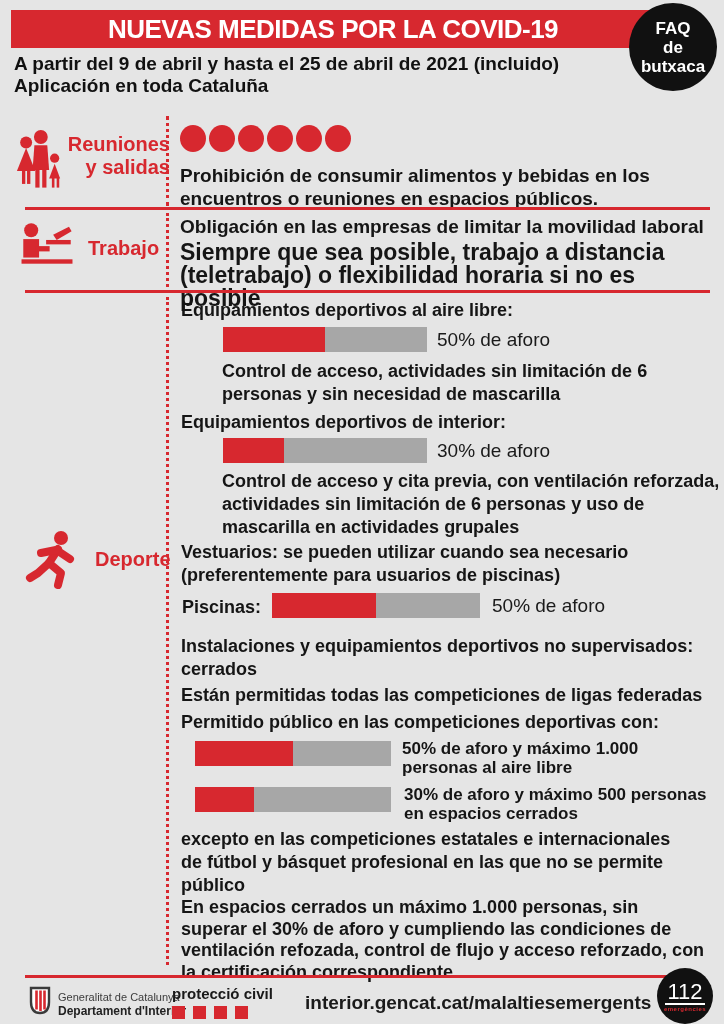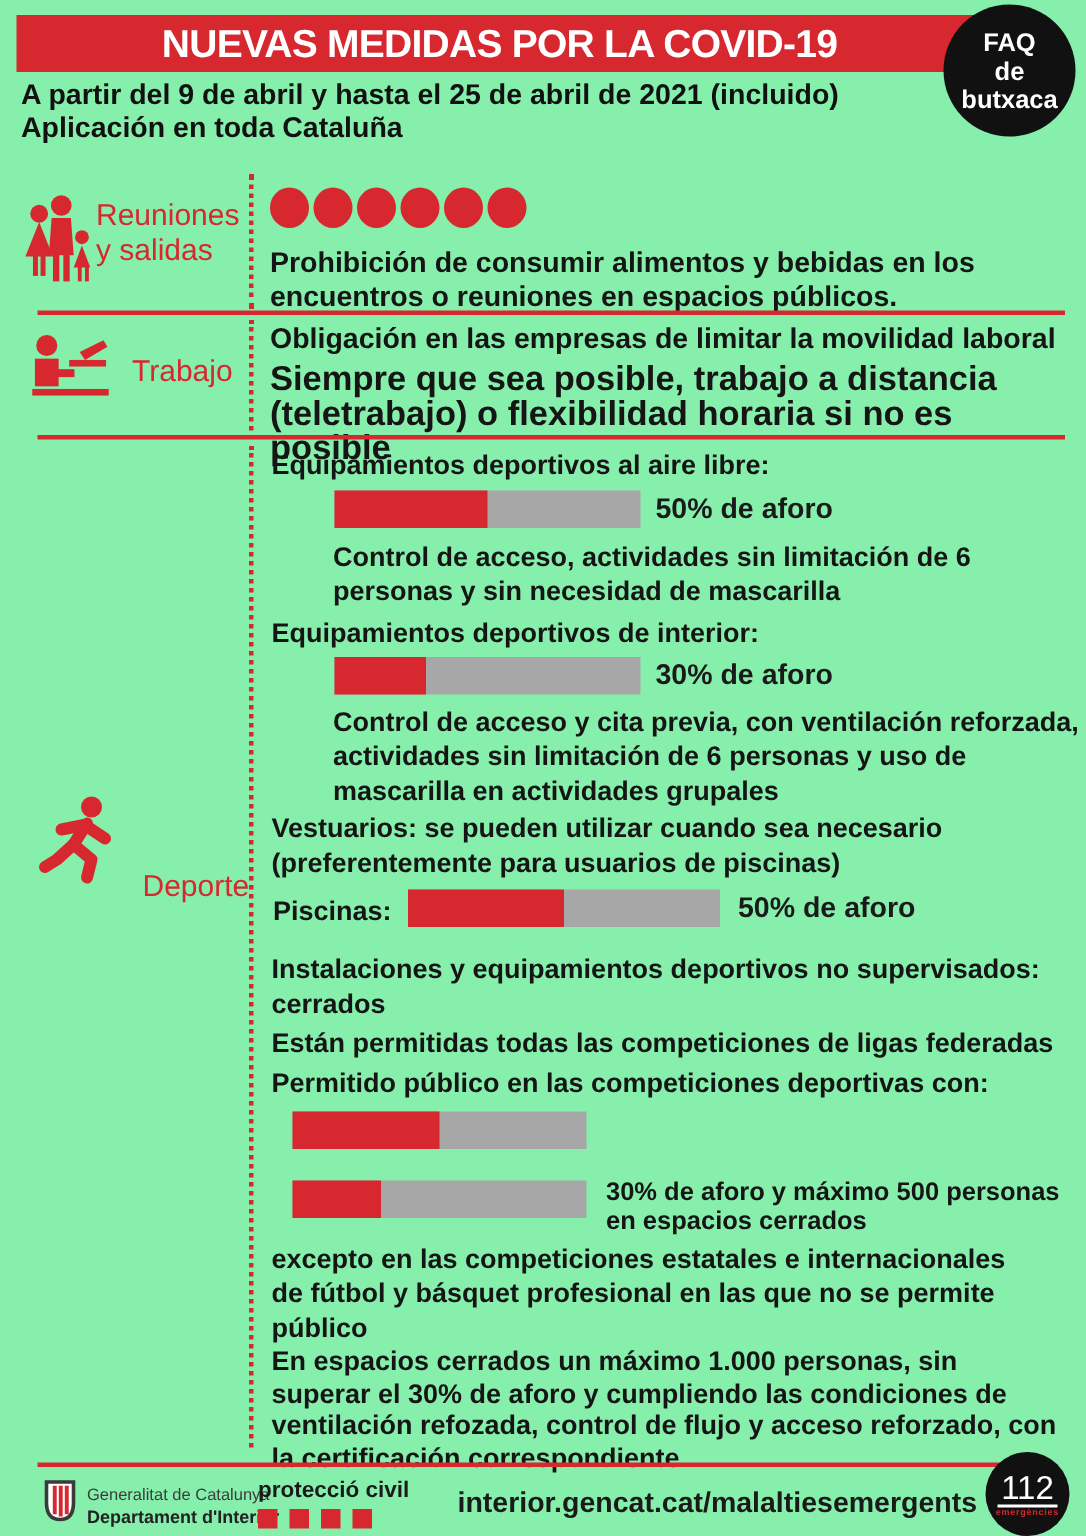--- a/index.html
+++ b/index.html
@@ -1,44 +1,44 @@
 <!DOCTYPE html>
 <html><head>
 <meta charset="utf-8">
 <style>
   html,body{margin:0;padding:0;background:#ffffff;}
   .page{
-    position:relative;width:724px;height:1024px;background:#86efac;
+    position:relative;width:724px;height:1024px;background:#e5e5e5;
     font-family:"Liberation Sans","DejaVu Sans",sans-serif;
     color:#1a1a1a;overflow:hidden;
   }
   .abs{position:absolute;}
   
   .red-bar{left:11px;top:10px;width:644px;height:38px;background:#d7282f;
     display:flex;align-items:center;justify-content:center;}
   .red-bar .title{color:#ffffff;font-size:26px;font-weight:700;letter-spacing:-0.5px;white-space:nowrap;}
   .faq-badge{left:629px;top:3px;width:88px;height:88px;border-radius:50%;background:#111111;
     display:flex;flex-direction:column;align-items:center;justify-content:center;z-index:5;}
   .faq-badge span{color:#ffffff;font-size:17px;font-weight:700;line-height:19px;}
   .subtitle{left:14px;top:53px;font-size:19px;line-height:22px;font-weight:700;color:#111;}
   
   .hline{height:3px;background:#d7282f;}
   .vdots{border-left:3px dotted #d7282f;width:0;}
   
-  .sec-label{color:#d7282f;font-size:20px;line-height:23px;font-weight:400;}
+  .sec-label{color:#d7282f;font-size:20px;line-height:23px;font-weight:700;text-align:right;}
   
   .txt{font-size:18px;line-height:23px;font-weight:700;color:#151515;}
   .txt-sm{font-size:17px;line-height:19px;font-weight:700;color:#151515;}
   
   .dots{display:flex;gap:3px;}
   .dots .dot{width:26px;height:27px;border-radius:50%;background:#d7282f;}
   
   .bar{background:#a7a7a7;height:25px;}
   .bar .fill{background:#d7282f;height:100%;}
-  .bar-label{font-size:19px;font-weight:700;white-space:nowrap;}
+  .bar-label{font-size:19px;font-weight:400;white-space:nowrap;}
   
   .gencat-text1{font-size:11px;line-height:14px;color:#3c3c3c;font-weight:400;}
   .gencat-text2{font-size:12px;line-height:14px;color:#222;font-weight:700;}
   .proteccio{font-size:15px;font-weight:700;color:#1a1a1a;}
   .squares{display:flex;gap:8px;margin-top:4px;}
   .squares .sq{width:13px;height:13px;background:#d7282f;}
   .url{font-size:19px;font-weight:700;color:#1a1a1a;white-space:nowrap;}
   .badge-112{left:657px;top:968px;width:56px;height:56px;border-radius:50%;background:#111;
     display:flex;flex-direction:column;align-items:center;justify-content:center;z-index:5;}
   .badge-112 .n{color:#fff;font-size:22px;font-weight:400;line-height:22px;border-bottom:2px solid #fff;padding:0 2px;}
@@ -111,21 +111,21 @@
   <svg class="abs icon" style="left:24px;top:530px;" width="56" height="60" viewBox="0 0 56 60">
     <circle cx="37" cy="8" r="7" fill="#d7282f"></circle>
     <g fill="none" stroke="#d7282f" stroke-width="8" stroke-linecap="round" stroke-linejoin="round">
       <path d="M34 19 L25 33"></path>
       <path d="M34 21 L46 29"></path>
       <path d="M32 20 L17 23"></path>
       <path d="M25 33 L37 43 L34 55"></path>
       <path d="M25 33 L14 43 L6 48"></path>
     </g>
   </svg>
-  <div class="abs sec-label" style="left:95px;top:548px;margin-top:32px;">Deporte</div>
+  <div class="abs sec-label" style="left:95px;top:548px;">Deporte</div>
 
   <div class="abs txt" style="left:181px;top:299px;width:540px;">Equipamientos deportivos al aire libre:</div>
   <div class="abs bar" style="left:223px;top:327px;width:204px;">
     <div class="fill" style="width: 50%;"></div>
   </div>
   <div class="abs bar-label" style="left:437px;top:329px;">50% de aforo</div>
   <div class="abs txt" style="left:222px;top:360px;width:452px;">Control de acceso, actividades sin limitación de 6 personas y sin necesidad de mascarilla</div>
 
   <div class="abs txt" style="left:181px;top:411px;width:540px;">Equipamientos deportivos  de interior:</div>
   <div class="abs bar" style="left:223px;top:438px;width:204px;">
@@ -141,20 +141,24 @@
     <div class="fill" style="width: 50%;"></div>
   </div>
   <div class="abs bar-label" style="left:492px;top:595px;">50% de aforo</div>
 
   <div class="abs txt" style="left:181px;top:635px;width:525px;">Instalaciones y equipamientos deportivos no supervisados: cerrados</div>
   <div class="abs txt" style="left:181px;top:684px;width:545px;">Están permitidas todas las competiciones de ligas federadas</div>
   <div class="abs txt" style="left:181px;top:711px;width:545px;">Permitido público en las competiciones deportivas con:</div>
 
   <div class="abs bar" style="left:195px;top:741px;width:196px;">
     <div class="fill" style="width: 50%;"></div>
+  </div>
+  <div class="abs txt-sm" style="left:402px;top:739px;width:300px;">
+    <div>50% de aforo y máximo 1.000</div>
+    <div>personas al aire libre</div>
   </div>
 
   <div class="abs bar" style="left:195px;top:787px;width:196px;">
     <div class="fill" style="width: 30%;"></div>
   </div>
   <div class="abs txt-sm" style="left:404px;top:785px;width:310px;">
     <div>30% de aforo y máximo 500 personas</div>
     <div>en espacios cerrados</div>
   </div>
 

